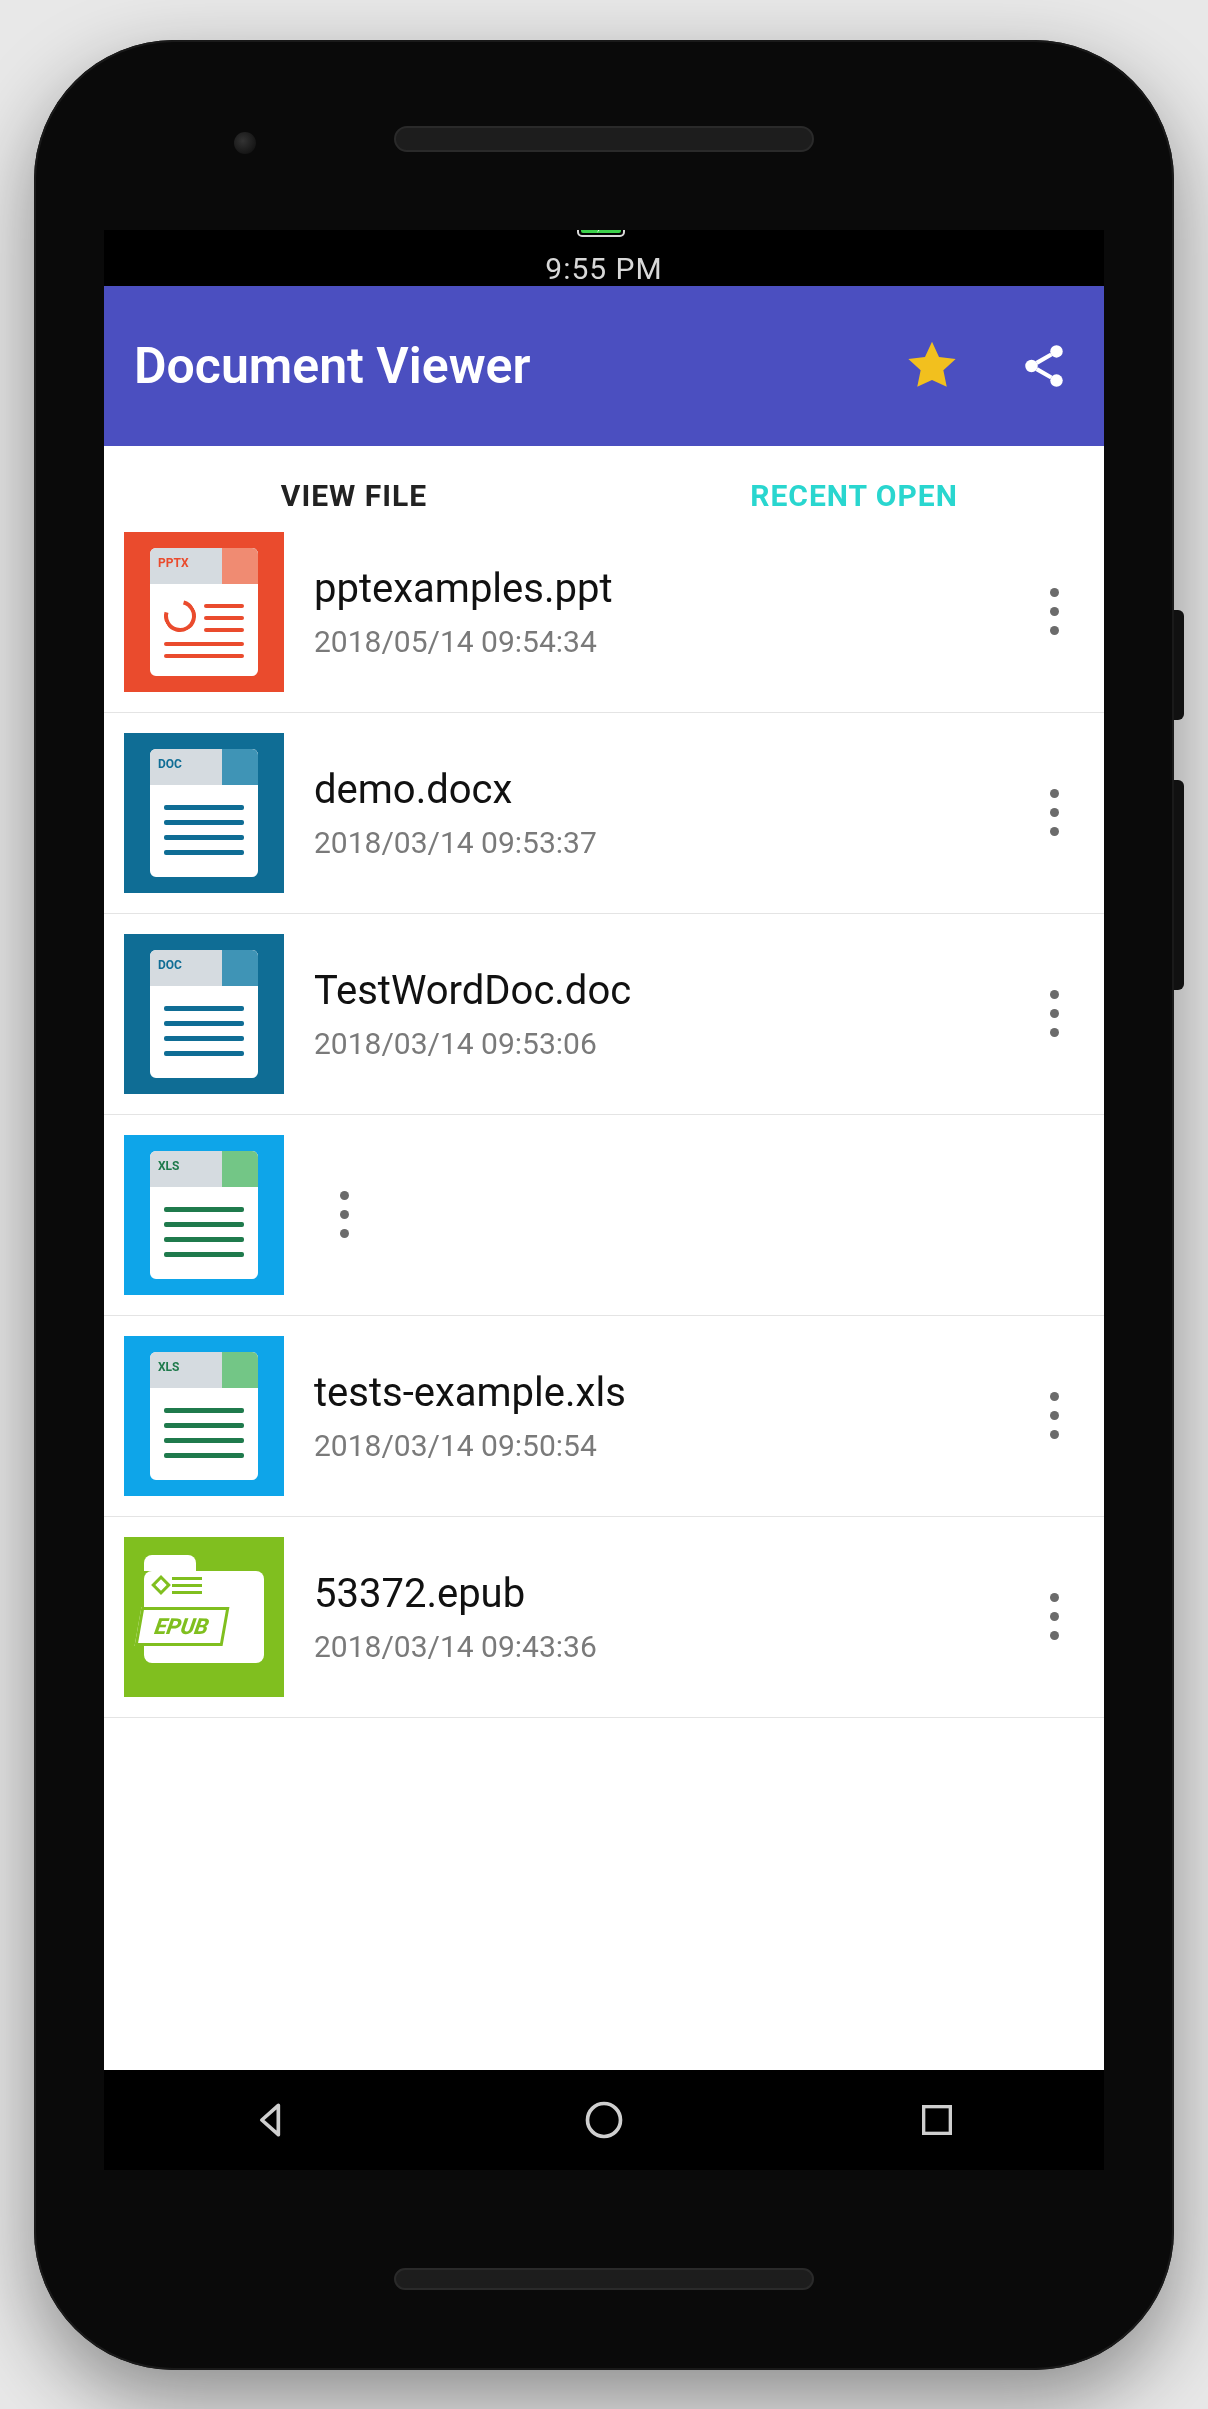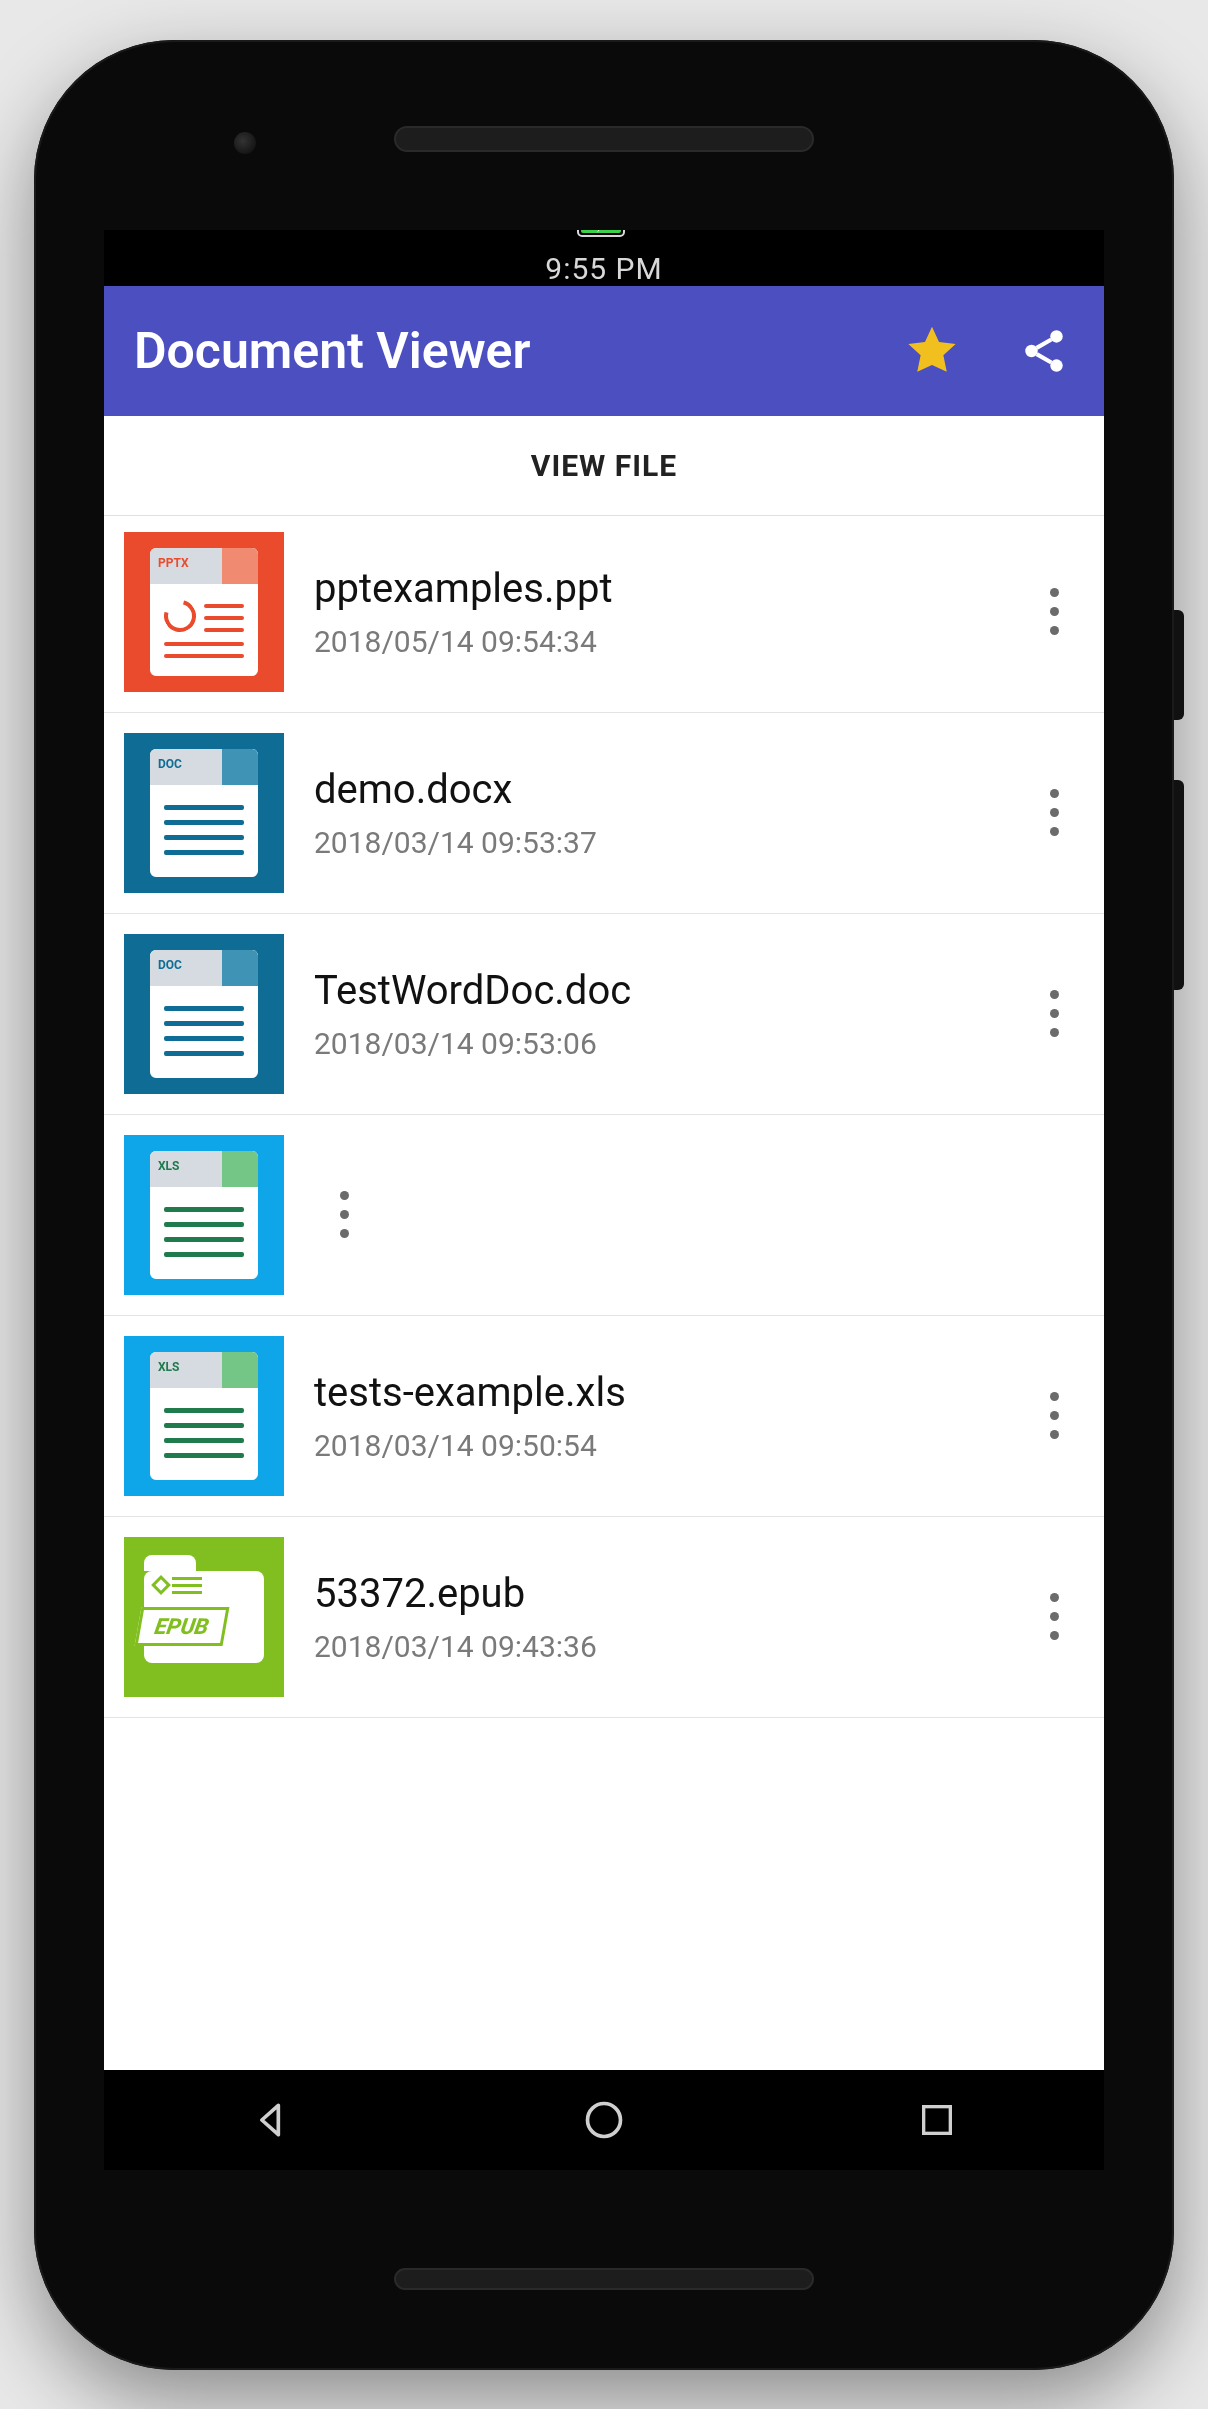--- a/index.html
+++ b/index.html
@@ -77,21 +77,21 @@
     padding: 0 16px;
     font-size: 30px;
     flex-direction: column;
   }
   .statusbar .sm { font-size: 18px; position: relative; top: -8px; }
   .statusbar svg { display: block; }
   .clock-text { letter-spacing: 1px; }
 
   
   .appbar {
-    height: 130px;
+    height: 160px;
     background: #4b4fc0;
     color: #fff;
     display: flex;
     align-items: center;
     padding: 0 20px 0 30px;
     gap: 32px;
   }
   .appbar .title {
     flex: 1;
     font-size: 50px;
@@ -331,20 +331,23 @@
             <circle cx="6" cy="12" r="3"></circle>
             <circle cx="18" cy="19" r="3"></circle>
           <path d="M8.5 10.5l7-4M8.5 13.5l7 4" stroke="#fff" stroke-width="2"></path>
         </svg>
       </div>
     </div>
 
     <div class="tabs">
       <div class="tab">
         <span>VIEW FILE</span>
+      </div>
+      <div class="tab active">
+        <span>RECENT OPEN</span>
       </div>
     </div>
 
     <div class="content-area">
       <div class="list">
 
         <div class="row">
           <div class="fileicon ft-pptx">
             <div class="doc">
               <div class="hdr"></div>

